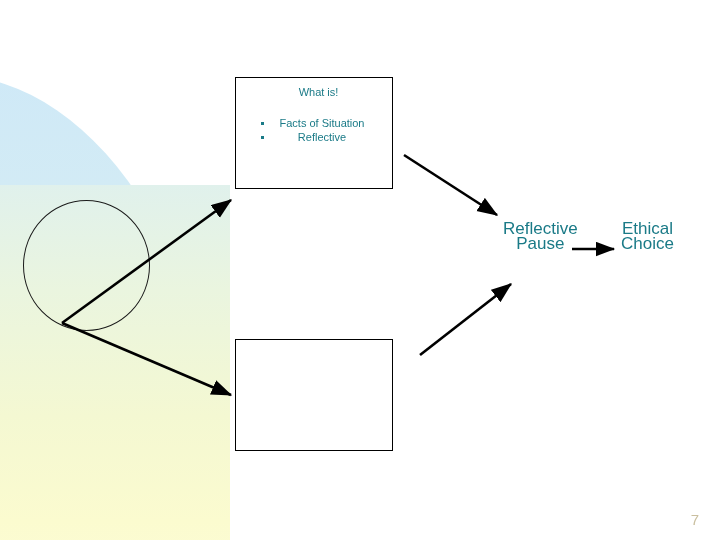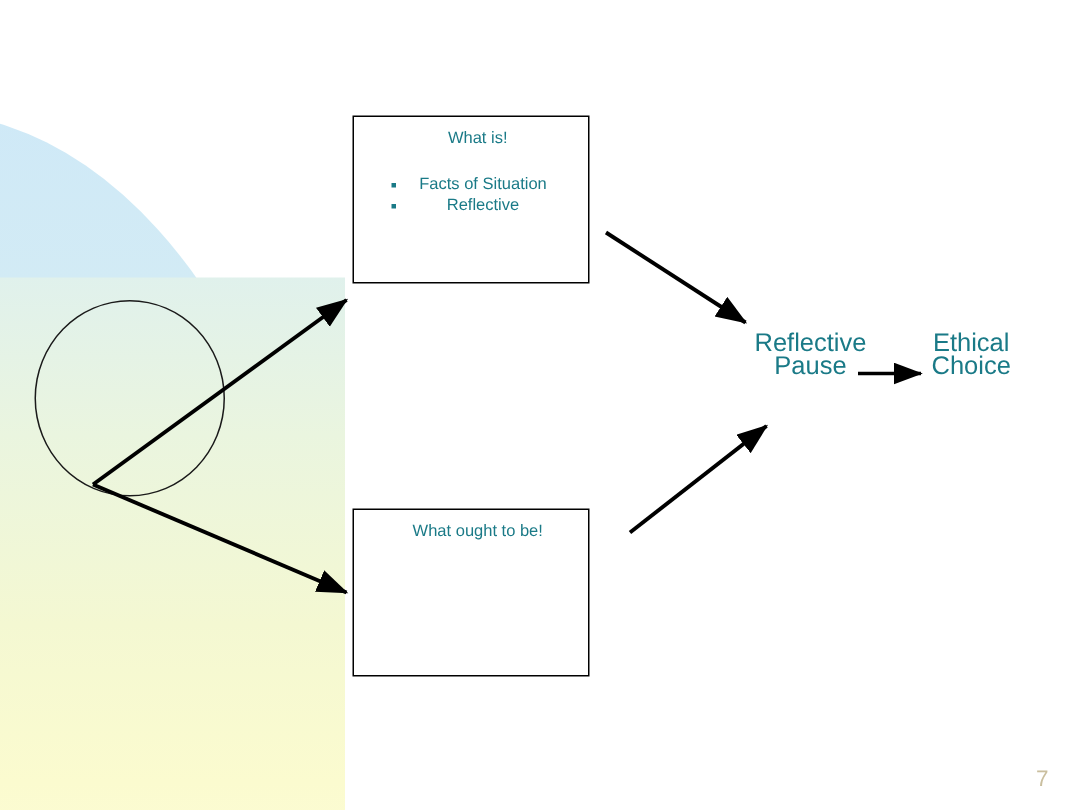--- a/index.html
+++ b/index.html
@@ -153,21 +153,20 @@
 
   <div class="txtbox" id="box-what-is">
     <div class="box-title">What is!</div>
     <ul class="bullets">
       <li>Facts of Situation</li>
       <li>Reflective</li>
     </ul>
   </div>
 
   <div class="txtbox" id="box-what-ought">
-    <div class="box-title">What ought to be!</div>
   </div>
 
   <div class="label" id="label-reflective">Reflective
 Pause</div>
   <div class="label" id="label-ethical">Ethical
 Choice</div>
 
   <div id="page-number">7</div>
 
 </div>

